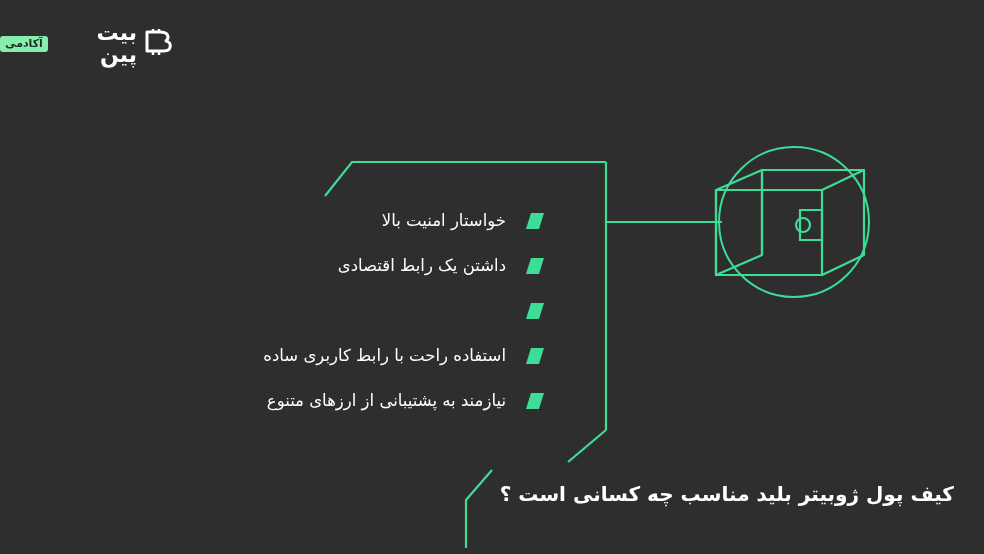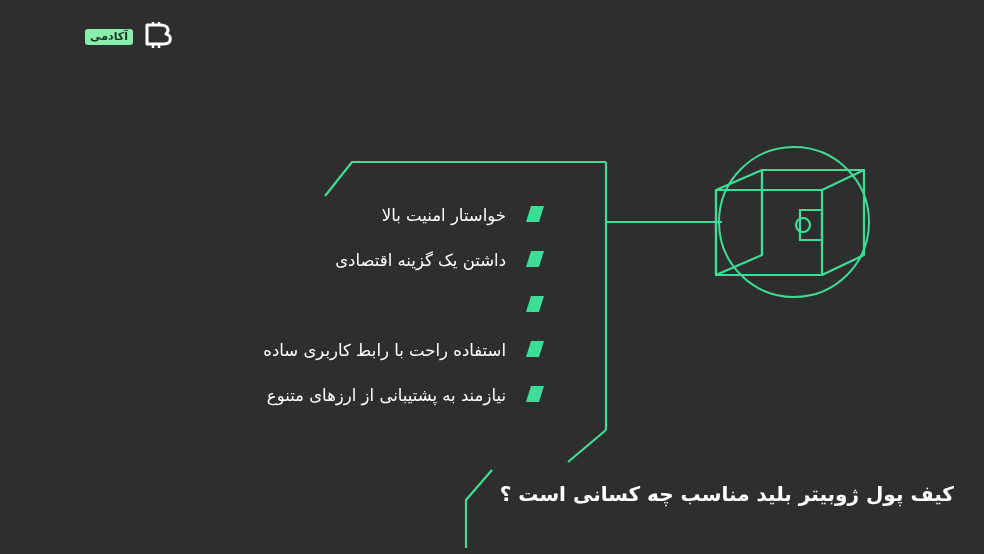--- a/index.html
+++ b/index.html
@@ -64,21 +64,21 @@
   
   .list {
     position: absolute;
     top: 206px;
     right: 440px;
     width: 330px;
     direction: rtl;
   }
   .list-item {
     display: flex;
-    align-items: flex-start;
+    align-items: center;
     justify-content: flex-start;
     height: 30px;
     margin-bottom: 15px;
     direction: rtl;
   }
   .bullet {
     width: 18px;
     height: 16px;
     flex: 0 0 auto;
     margin-left: 20px;
@@ -120,20 +120,21 @@
 
 <div id="canvas">
 
   <div class="logo">
     <div class="logo-mark">
       <svg width="36" height="30" viewBox="0 0 36 30" xmlns="http://www.w3.org/2000/svg">
         <path d="M4 3 L17 3 C25 3 27 8 23 12 C29 13 29 22 21 22 L4 22 Z" fill="none" stroke="#ffffff" stroke-width="3" stroke-linejoin="round"></path>
         <path d="M10 0 L10 3 M16 0 L16 3 M10 22 L10 26 M16 22 L16 26" stroke="#ffffff" stroke-width="2.5"></path>
       </svg>
     </div>
+    <span class="logo-word">بیت پین</span>
     <span class="logo-badge">آکادمی</span>
   </div>
 
   <svg id="lines" viewBox="0 0 984 554" xmlns="http://www.w3.org/2000/svg">
 
     <path d="M325 196 L352 162 L606 162" fill="none" stroke="#3ddc97" stroke-width="2.2" stroke-linejoin="miter"></path>
 
     <path d="M606 162 L606 430" fill="none" stroke="#3ddc97" stroke-width="2.2"></path>
 
     <path d="M606 430 L568 462" fill="none" stroke="#3ddc97" stroke-width="2.2"></path>
@@ -153,21 +154,21 @@
       </span>
       <span class="item-text">خواستار امنیت بالا</span>
     </div>
 
     <div class="list-item">
       <span class="bullet">
         <svg width="18" height="16" viewBox="0 0 18 16">
             <path d="M5 0 L18 0 L13 16 L0 16 Z" fill="#3ddc97"></path>
           </svg>
       </span>
-      <span class="item-text">داشتن یک گزینه اقتصادی</span>
+      <span class="item-text">داشتن یک رابط اقتصادی</span>
     </div>
 
     <div class="list-item">
       <span class="bullet">
         <svg width="18" height="16" viewBox="0 0 18 16">
             <path d="M5 0 L18 0 L13 16 L0 16 Z" fill="#3ddc97"></path>
           </svg>
       </span>
     </div>
 

